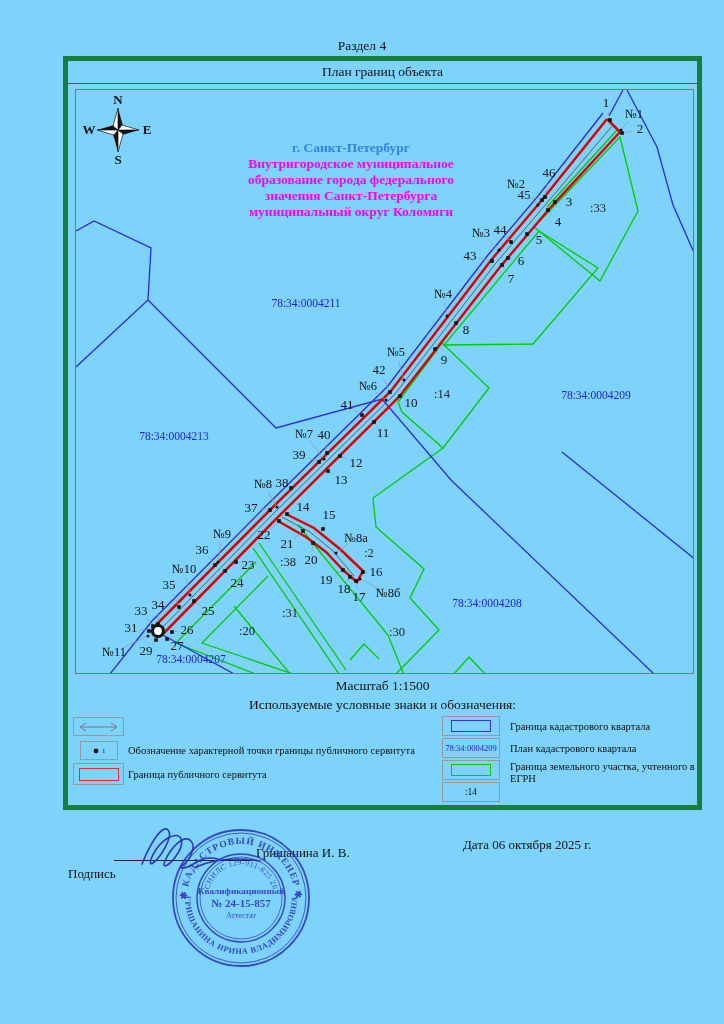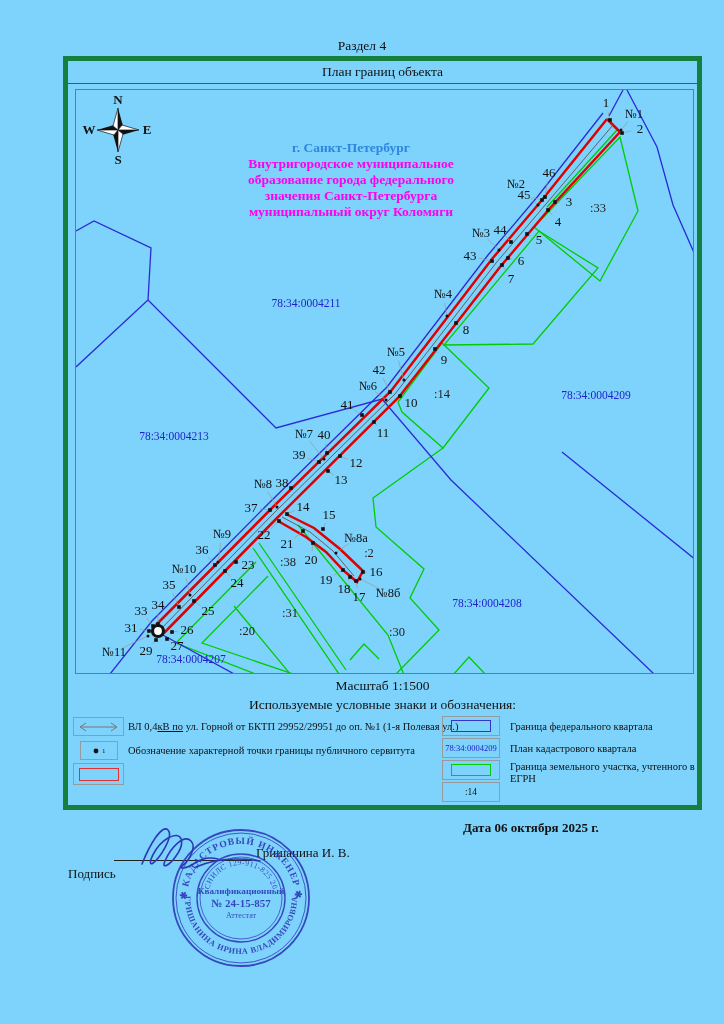--- a/index.html
+++ b/index.html
@@ -271,60 +271,58 @@
     <div class="scale-line">Масштаб 1:1500</div>
     <div class="legend-title">Используемые условные знаки и обозначения:</div>
 
     <div class="symbox" style="left:5px;top:656px;width:49px;height:17px;">
       <svg width="45" height="12" viewBox="0 0 45 12">
         <line x1="5" y1="6" x2="40" y2="6" stroke="#777" stroke-width="1"></line>
         <polyline points="10,2 4,6 10,10" fill="none" stroke="#777" stroke-width="1"></polyline>
         <polyline points="35,2 41,6 35,10" fill="none" stroke="#777" stroke-width="1"></polyline>
       </svg>
     </div>
-    <div class="ltext" style="left:60px;top:660px;width:350px;">
-      <span>ВЛ 0,4</span><span class="ul">кВ по</span><span> ул. Горной от БКТП 29952/29951 до оп. №1 (1-я Полевая ул.)</span>
-    </div>
 
     <div class="symbox" style="left:12px;top:680px;width:36px;height:17px;">
       <svg width="20" height="12" viewBox="0 0 20 12">
         <circle cx="7" cy="6" r="2.4" fill="#111"></circle>
         <text x="13" y="8" font-size="7" fill="#111">1</text>
       </svg>
     </div>
     <div class="ltext" style="left:60px;top:684px;width:360px;">Обозначение характерной точки границы публичного сервитута</div>
 
     <div class="symbox" style="left:5px;top:702px;width:49px;height:20px;">
       <div class="redrect"></div>
     </div>
+    <div class="ltext" style="left:60px;top:708px;width:360px;">Граница публичного сервитута</div>
 
     <div class="symbox" style="left:374px;top:655px;width:56px;height:18px;">
       <div class="bluerect"></div>
     </div>
-    <div class="ltext" style="left:442px;top:660px;width:185px;">Граница федерального квартала</div>
+    <div class="ltext" style="left:442px;top:660px;width:185px;">Граница кадастрового квартала</div>
 
     <div class="symbox" style="left:374px;top:677px;width:56px;height:18px;">
       <span class="numbox">78:34:0004209</span>
     </div>
     <div class="ltext" style="left:442px;top:682px;width:185px;">План кадастрового квартала</div>
 
     <div class="symbox" style="left:374px;top:699px;width:56px;height:18px;">
       <div class="greenrect"></div>
     </div>
     <div class="ltext" style="left:442px;top:700px;width:195px;">Граница земельного участка, учтенного в ЕГРН</div>
 
     <div class="symbox" style="left:374px;top:721px;width:56px;height:18px;">
       <span class="numbox2">:14</span>
     </div>
   </div>
 
   <div class="abs sig-label" style="left:68px;top:845px;margin-top:21px;">Подпись</div>
   <div class="abs sig-line" style="left:114px;top:845px;width:138px;height:15px;"></div>
   <div class="abs sig-label" style="left:256px;top:845px;">Гришанина И. В.</div>
-  <div class="abs sig-label" style="left:463px;top:820px;font-weight:bold;">Дата 06 октября 2025 г.</div>
+  <div class="abs sig-label" style="left:463px;top:837px;">Дата 06 октября 2025 г.</div>
 
   <svg class="abs" style="left:138px;top:816px;" width="130" height="60" viewBox="0 0 130 60">
     <path d="M4,48 C12,28 24,8 30,14 C36,20 22,42 15,47 C8,52 16,30 30,22 C44,14 48,26 38,40 C32,49 23,54 27,45 C33,31 46,18 53,25 C59,31 51,45 44,50 C40,53 48,53 57,47 C63,43 72,41 80,43 M58,51 C76,43 98,41 122,45" fill="none" stroke="#2D38B5" stroke-width="1.6" stroke-linecap="round"></path>
   </svg>
 
   <svg class="abs stamp" style="left:168px;top:823px;" width="146" height="150" viewBox="0 0 146 150">
     <g stroke="#2D35B5" fill="none">
       <circle cx="73" cy="75" r="68" stroke-width="1.8"></circle>
       <circle cx="73" cy="75" r="65" stroke-width="0.9"></circle>
       <circle cx="73" cy="75" r="44" stroke-width="1.4"></circle>

